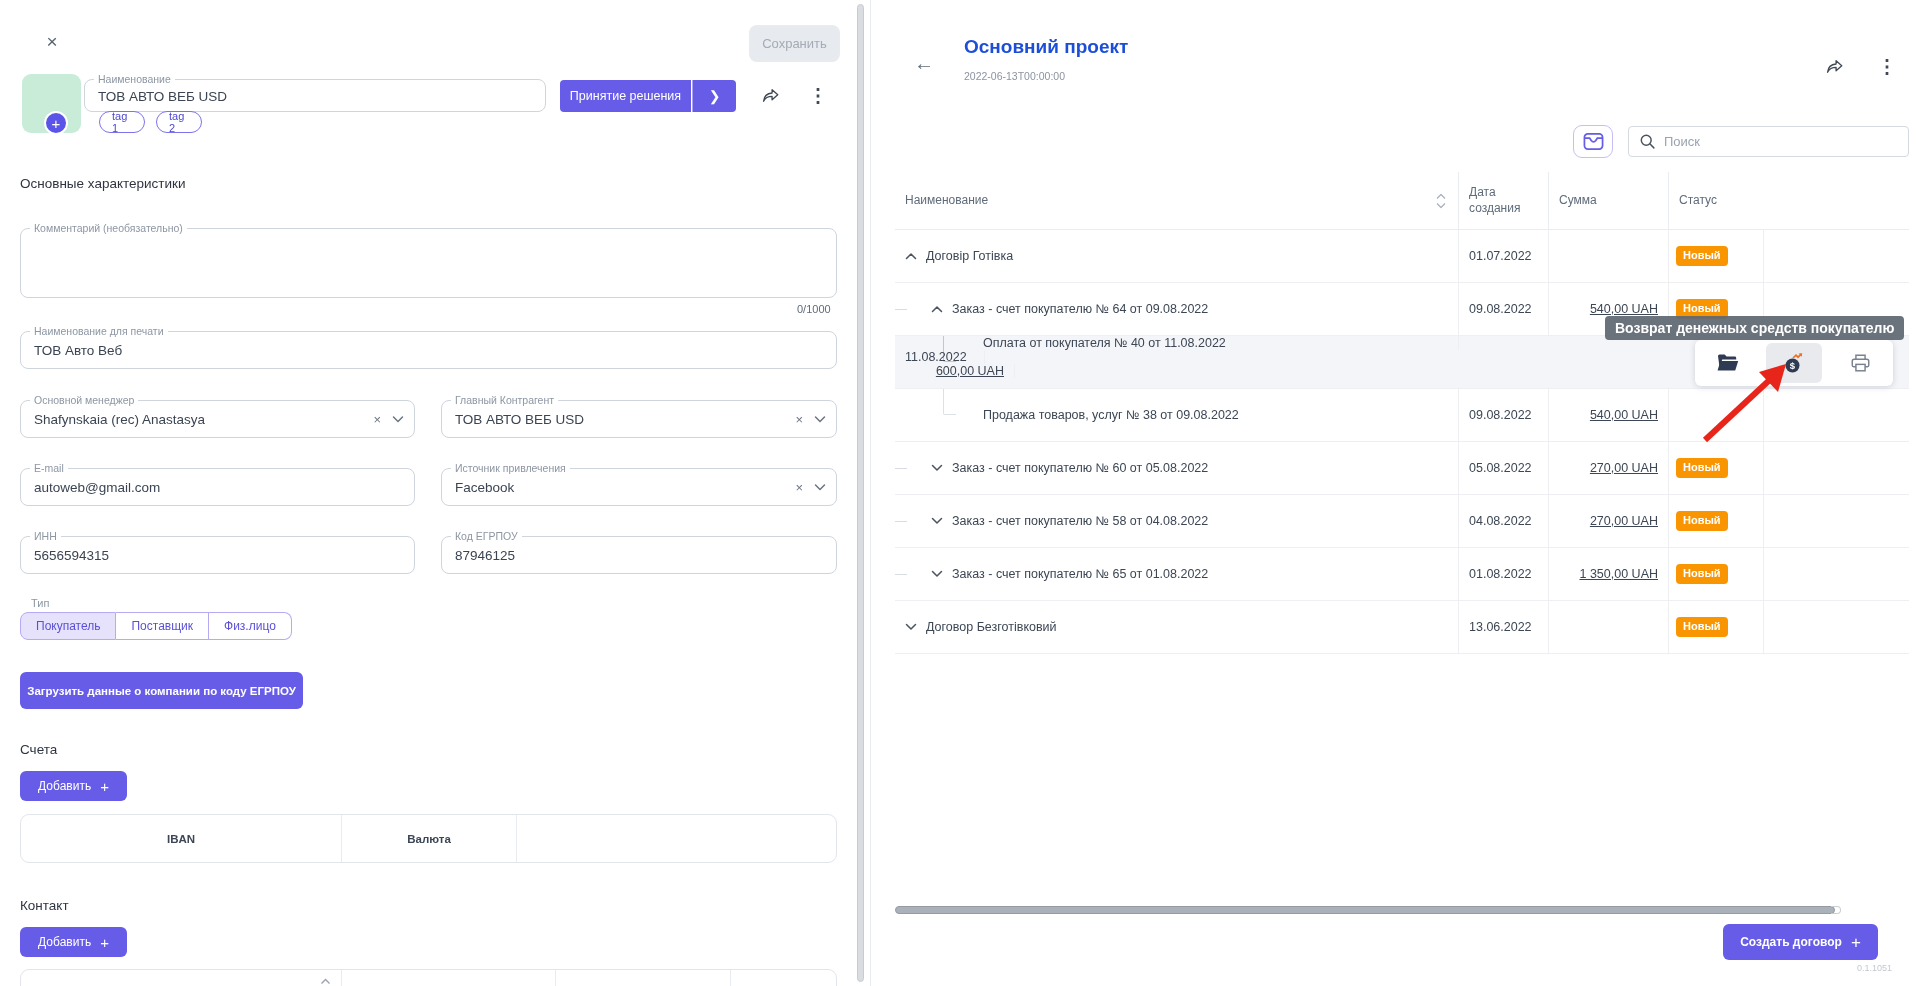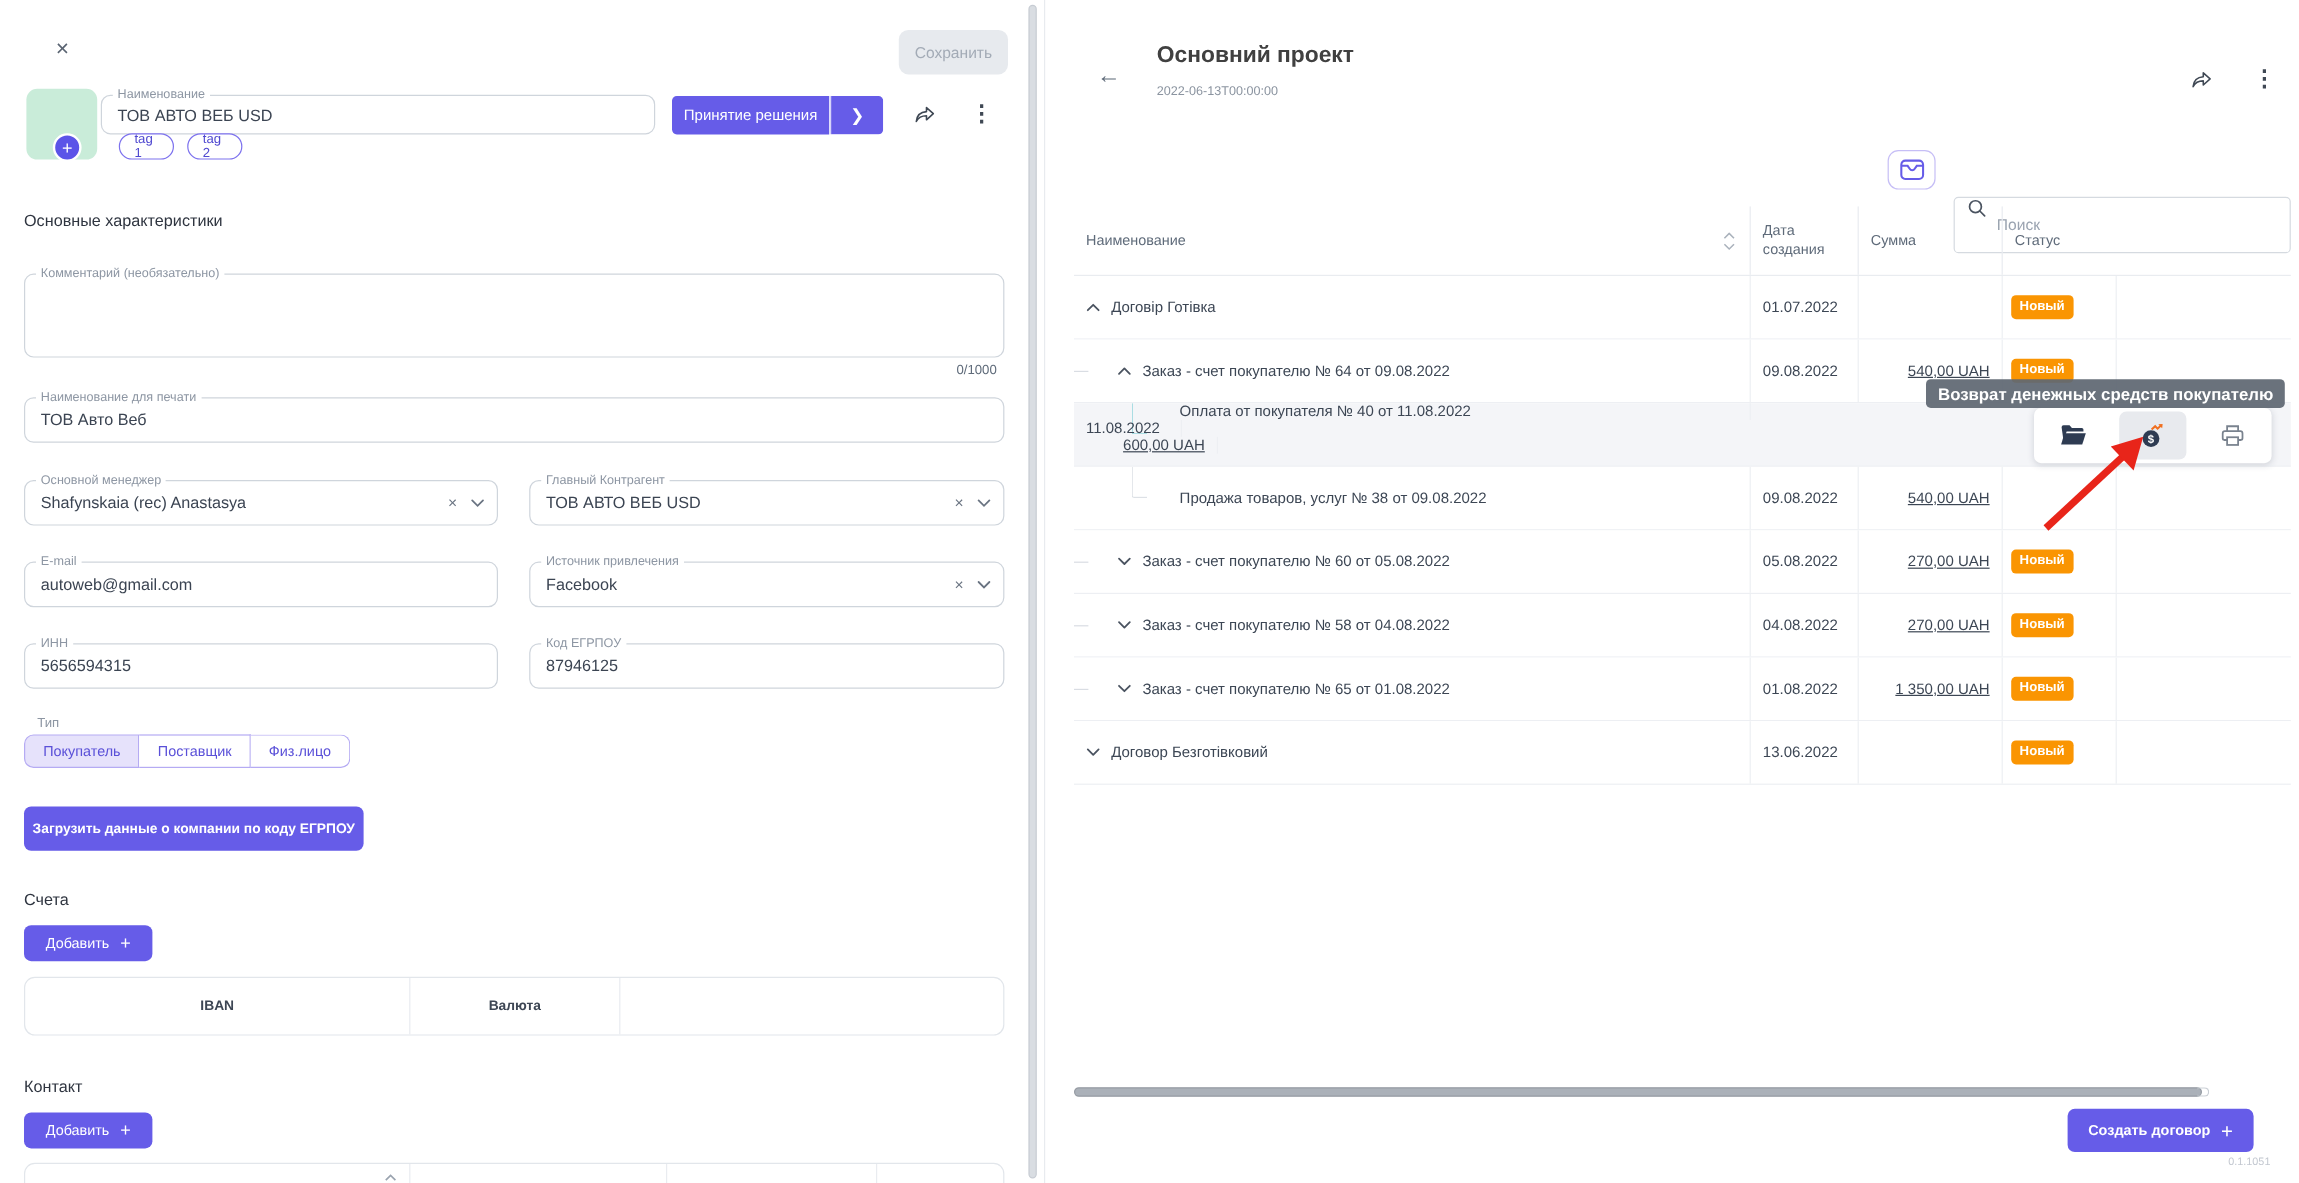--- a/index.html
+++ b/index.html
@@ -56,27 +56,27 @@
   .mini-table { position:absolute; left:20px; width:817px; border:1px solid #e2e6eb;
     border-radius:9px; background:#fff; display:flex; }
   .mini-th { display:flex; align-items:center; justify-content:center; font-size:11.5px;
     font-weight:bold; color:#3d4654; border-right:1px solid #e9ecf0; }
   .mini-th:last-child { border-right:none; }
 
   
   .right-panel { position:absolute; left:893px; top:0; width:1023px; height:986px; background:#fff; }
   .back-btn { position:absolute; left:16px; top:48px; width:30px; height:30px; font-size:20px;
     color:#5f6b7a; }
-  .rp-title { position:absolute; left:71px; top:36px; font-size:19px; font-weight:bold; color:#404040; }
+  .rp-title { position:absolute; left:71px; top:36px; font-size:19px; font-weight:bold; color:#1d4ed8; }
   .rp-sub { position:absolute; left:71px; top:70px; font-size:10.5px; color:#8b94a0; }
   .wallet-btn { position:absolute; left:680px; top:125px; width:40px; height:33px;
     border:1px solid #c6bef6; border-radius:9px; background:#fff; }
-  .search-box { position:absolute; left:735px; top:126px; width:281px; height:47px;
-    border:1px solid #d5dae0; border-radius:4px; background:#fff; display:flex; 
-    padding-left:10px; gap:8px;margin-top:38px; }
+  .search-box { position:absolute; left:735px; top:126px; width:281px; height:31px;
+    border:1px solid #d5dae0; border-radius:4px; background:#fff; display:flex; align-items:center;
+    padding-left:10px; gap:8px; }
   .search-box input { border:none; outline:none; font-size:13px; color:#3b4452; width:210px;
     font-family:inherit; }
   .search-box input::placeholder { color:#9aa3b0; }
 
   .dtable { position:absolute; left:2px; top:172px; width:1014px; }
   .thead { display:flex; height:58px; border-bottom:1px solid #e9ecf0; position:relative; }
   .th { display:flex; align-items:center; font-size:12px; color:#5f6b7a; padding-left:10px;
     border-right:1px solid #e9ecf0; line-height:1.3; position:relative; }
   .th:last-child, .tcell:last-child { border-right:none; }
   .c0{width:564px;} .c1{width:90px;} .c2{width:120px;} .c3{width:95px;} .c4{width:145px;}

